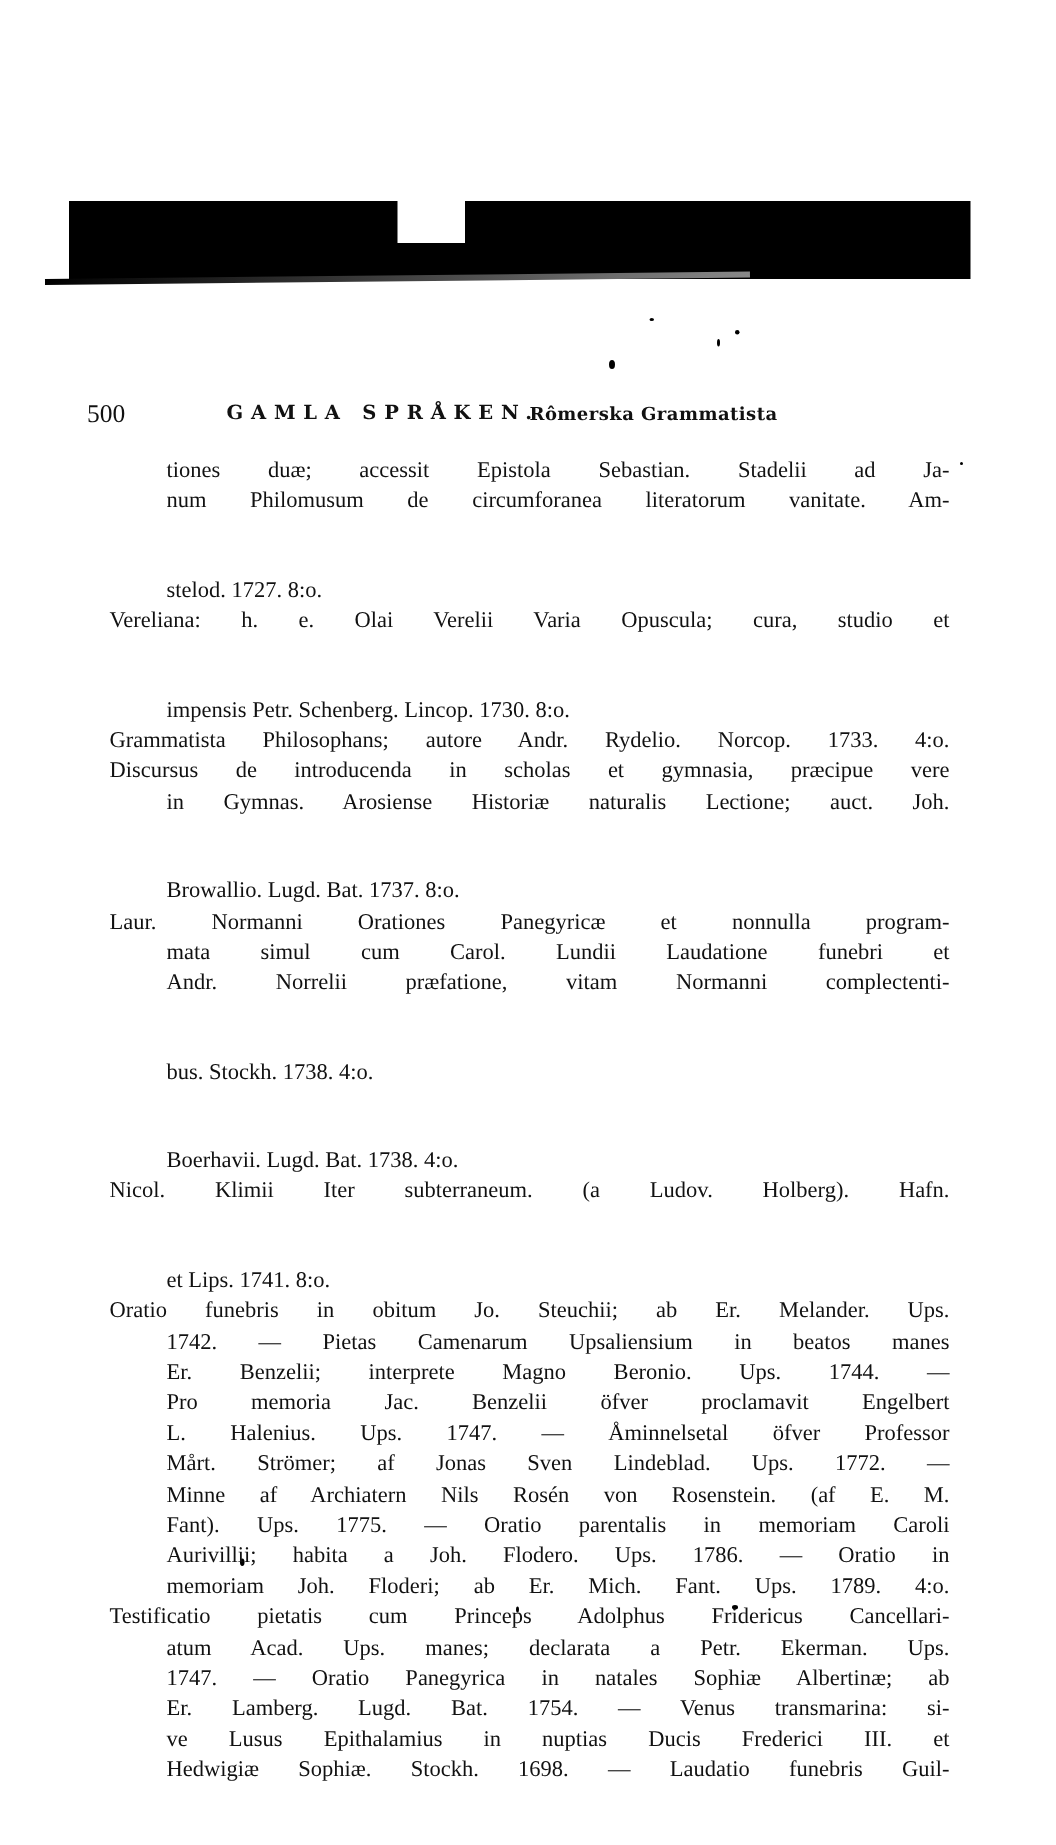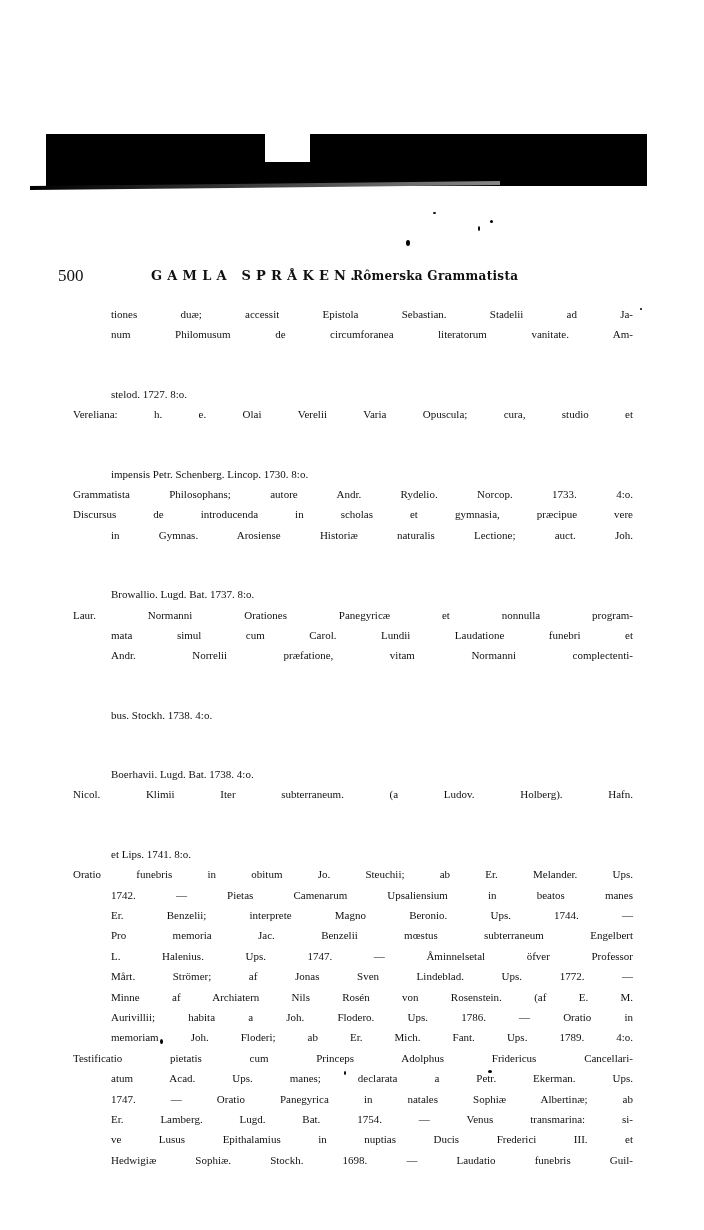--- a/index.html
+++ b/index.html
@@ -42,21 +42,21 @@
     font-family: "DejaVu Serif", serif;
   }
   .head-subtitle {
     position: absolute; left: 353px; top: 3px;
     font-size: 12px; font-weight: bold; letter-spacing: 0.3px;
     font-family: "DejaVu Serif", serif;
   }
 
   .body-text {
     position: absolute; left: 73px; top: 304px; width: 560px;
-    font-size: 11px; line-height: 20.4px;
+    font-size: 15px; line-height: 20.4px;
     text-align: justify;
   }
   .entry { margin: 0; }
   .line {
     display: block; white-space: nowrap;
     text-align: justify; text-align-last: justify;
     height: 20.4px;
   }
   .line.first { padding-left: 0; }
   .line.cont { padding-left: 38px; }
@@ -126,24 +126,25 @@
 
   <div class="entry">
     <span class="line first">Nicol. Klimii Iter subterraneum. (a Ludov. Holberg). Hafn.</span>
     <span class="line cont last">et Lips. 1741. 8:o.</span>
   </div>
 
   <div class="entry">
     <span class="line first">Oratio funebris in obitum Jo. Steuchii; ab Er. Melander. Ups.</span>
     <span class="line cont">1742. — Pietas Camenarum Upsaliensium in beatos manes</span>
     <span class="line cont">Er. Benzelii; interprete Magno Beronio. Ups. 1744. —</span>
-    <span class="line cont">Pro memoria Jac. Benzelii mœstus subterraneum Engelbert</span>
+    <span class="line cont">Pro memoria Jac. Benzelii öfver proclamavit Engelbert</span>
     <span class="line cont">L. Halenius. Ups. 1747. — Åminnelsetal öfver Professor</span>
     <span class="line cont">Mårt. Strömer; af Jonas Sven Lindeblad. Ups. 1772. —</span>
     <span class="line cont">Minne af Archiatern Nils Rosén von Rosenstein. (af E. M.</span>
+    <span class="line cont">Fant). Ups. 1775. — Oratio parentalis in memoriam Caroli</span>
     <span class="line cont">Aurivillii; habita a Joh. Flodero. Ups. 1786. — Oratio in</span>
     <span class="line cont">memoriam Joh. Floderi; ab Er. Mich. Fant. Ups. 1789. 4:o.</span>
   </div>
 
   <div class="entry">
     <span class="line first">Testificatio pietatis cum Princeps Adolphus Fridericus Cancellari-</span>
     <span class="line cont">atum Acad. Ups. manes; declarata a Petr. Ekerman. Ups.</span>
     <span class="line cont">1747. — Oratio Panegyrica in natales Sophiæ Albertinæ; ab</span>
     <span class="line cont">Er. Lamberg. Lugd. Bat. 1754. — Venus transmarina: si-</span>
     <span class="line cont">ve Lusus Epithalamius in nuptias Ducis Frederici III. et</span>

